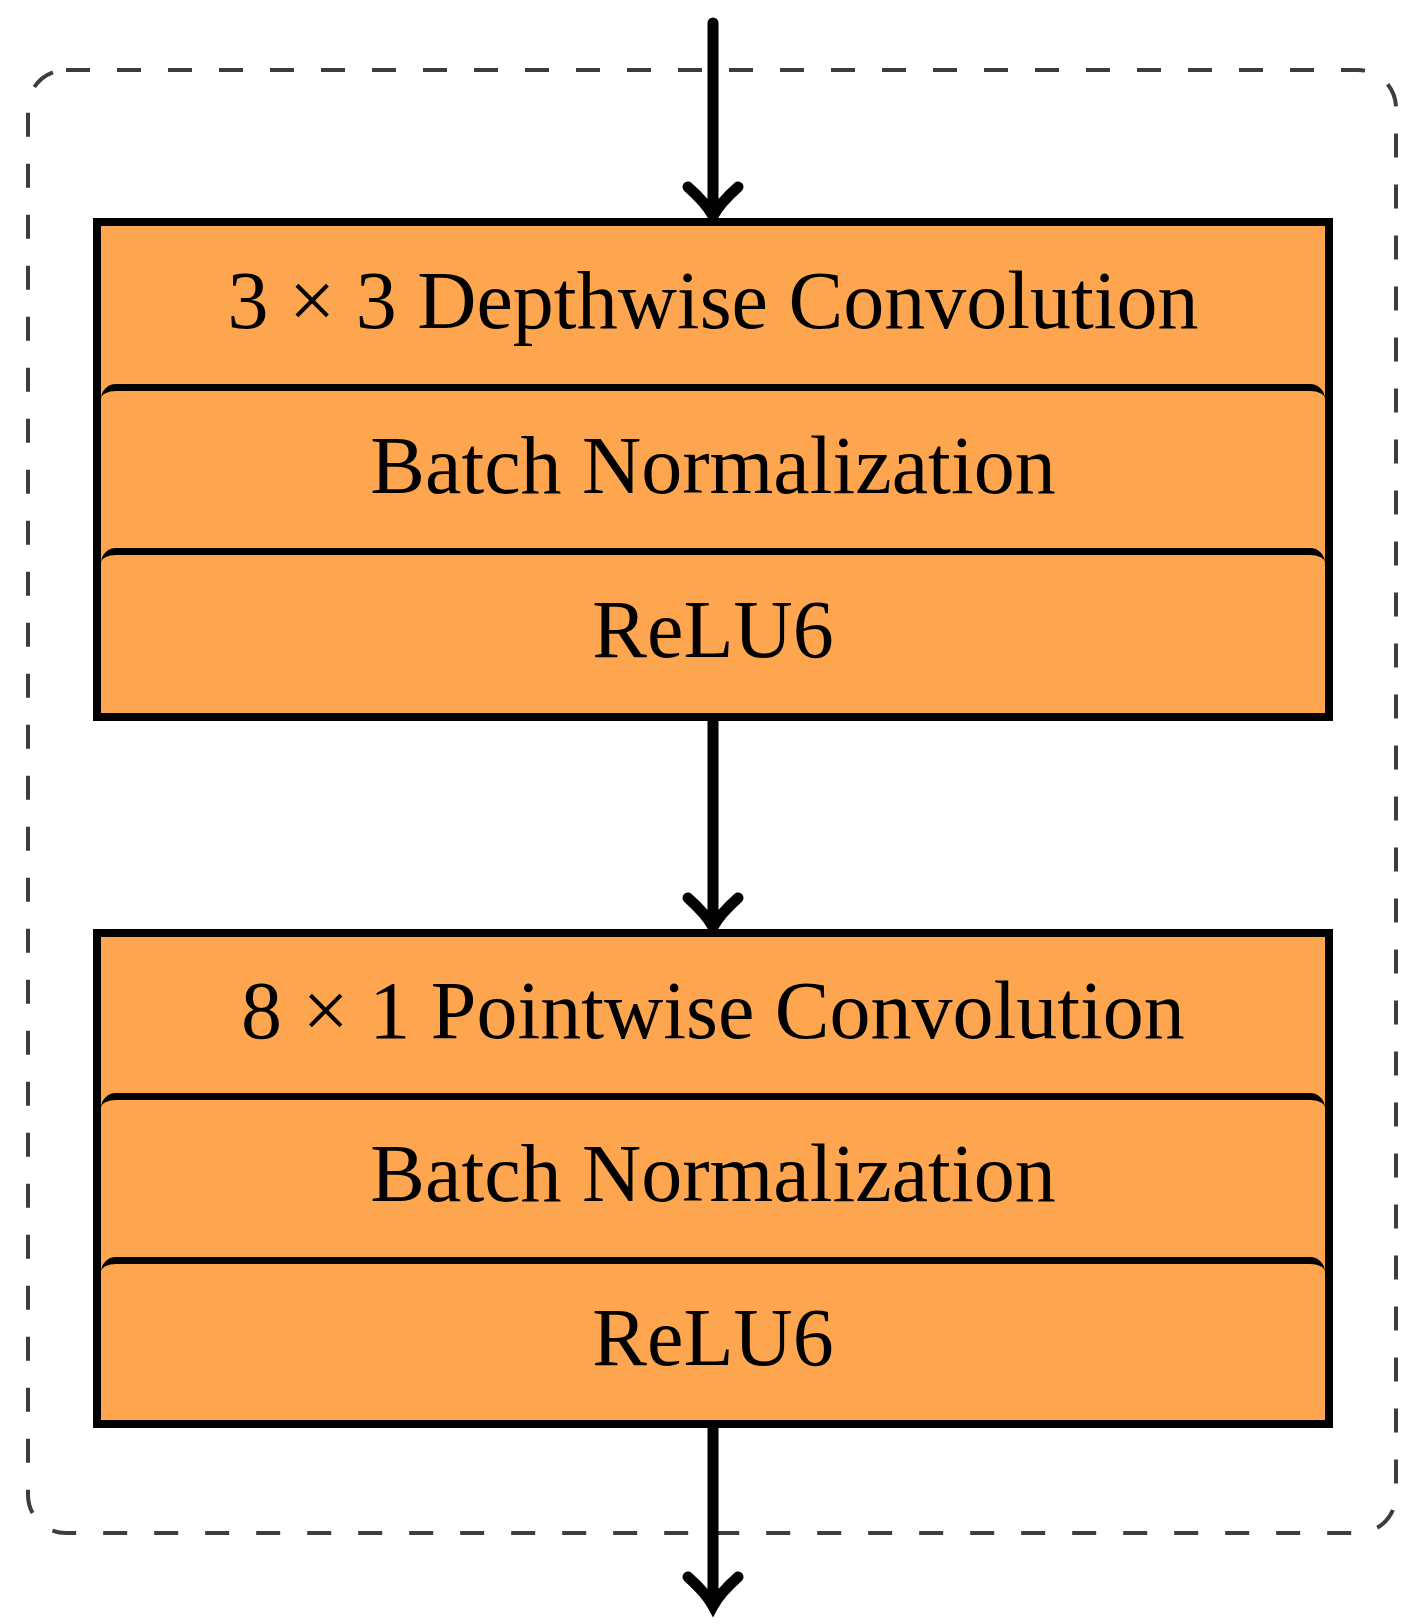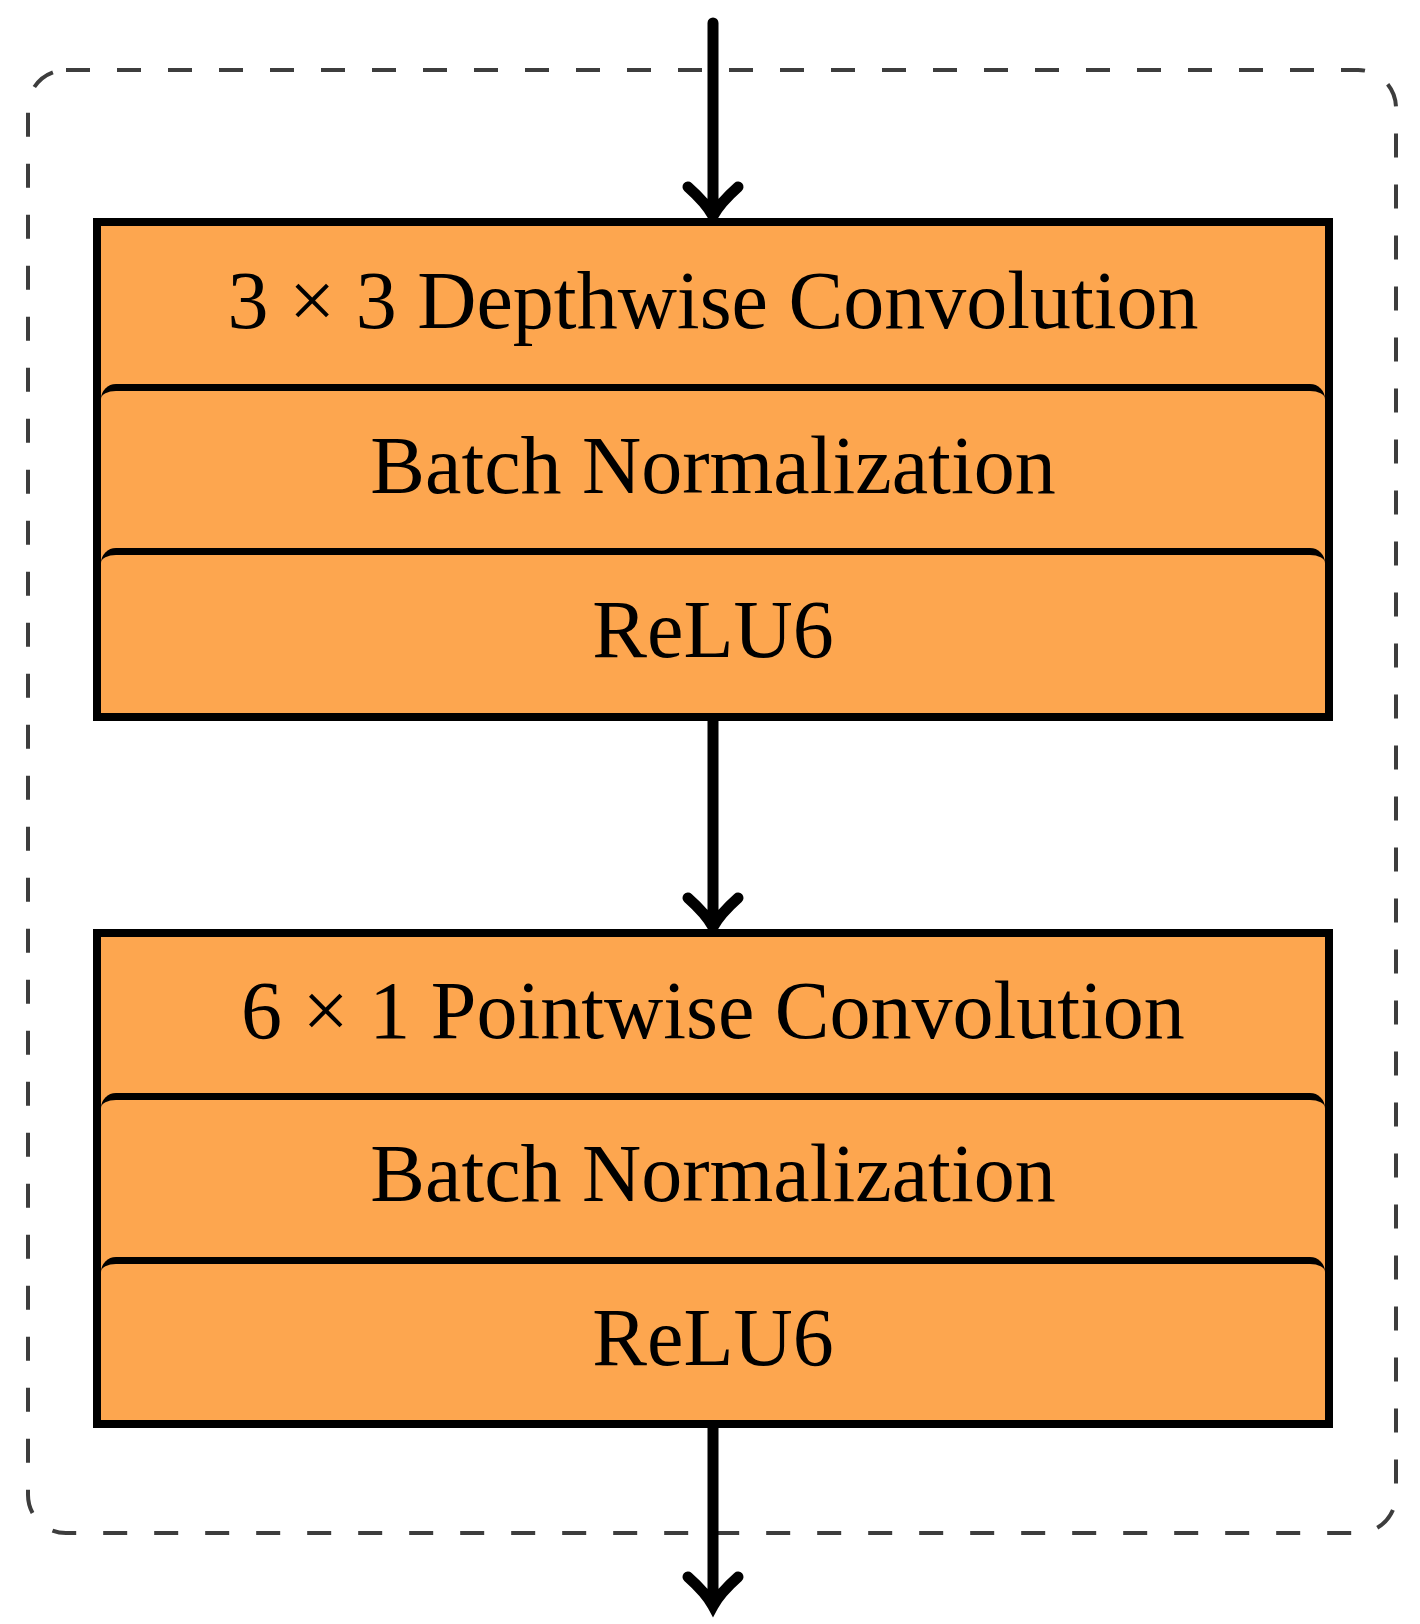--- a/index.html
+++ b/index.html
@@ -77,18 +77,18 @@
     <path class="arrow-path" d="M713 1428 L713 1596 M688 1577 Q706 1593 713 1606 Q720 1593 738 1577" style="stroke: rgb(0, 0, 0);"></path>
   </svg>
 
   <div class="block block-depthwise" style="background-color: rgb(253, 166, 79); border-color: rgb(0, 0, 0);">
     <div class="block-row" style="border-color: rgb(0, 0, 0); color: rgb(0, 0, 0);">3 × 3 Depthwise Convolution</div>
     <div class="block-row" style="border-color: rgb(0, 0, 0); color: rgb(0, 0, 0);">Batch Normalization</div>
     <div class="block-row" style="border-color: rgb(0, 0, 0); color: rgb(0, 0, 0);">ReLU6</div>
   </div>
 
   <div class="block block-pointwise" style="background-color: rgb(253, 166, 79); border-color: rgb(0, 0, 0);">
-    <div class="block-row" style="border-color: rgb(0, 0, 0); color: rgb(0, 0, 0);">6 × 1 Pointwise Convolution</div>
+    <div class="block-row" style="border-color: rgb(0, 0, 0); color: rgb(0, 0, 0);">8 × 1 Pointwise Convolution</div>
     <div class="block-row" style="border-color: rgb(0, 0, 0); color: rgb(0, 0, 0);">Batch Normalization</div>
     <div class="block-row" style="border-color: rgb(0, 0, 0); color: rgb(0, 0, 0);">ReLU6</div>
   </div>
 
 </div>
 
 </body></html>

